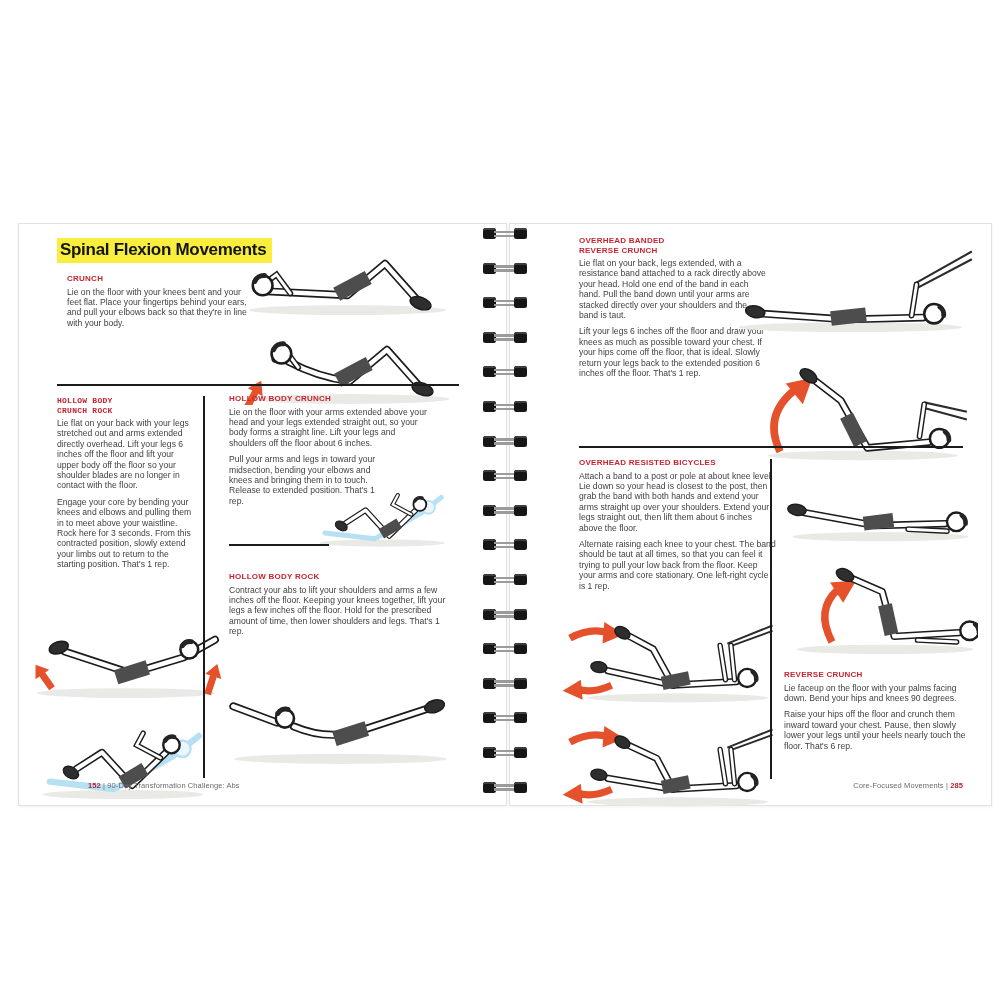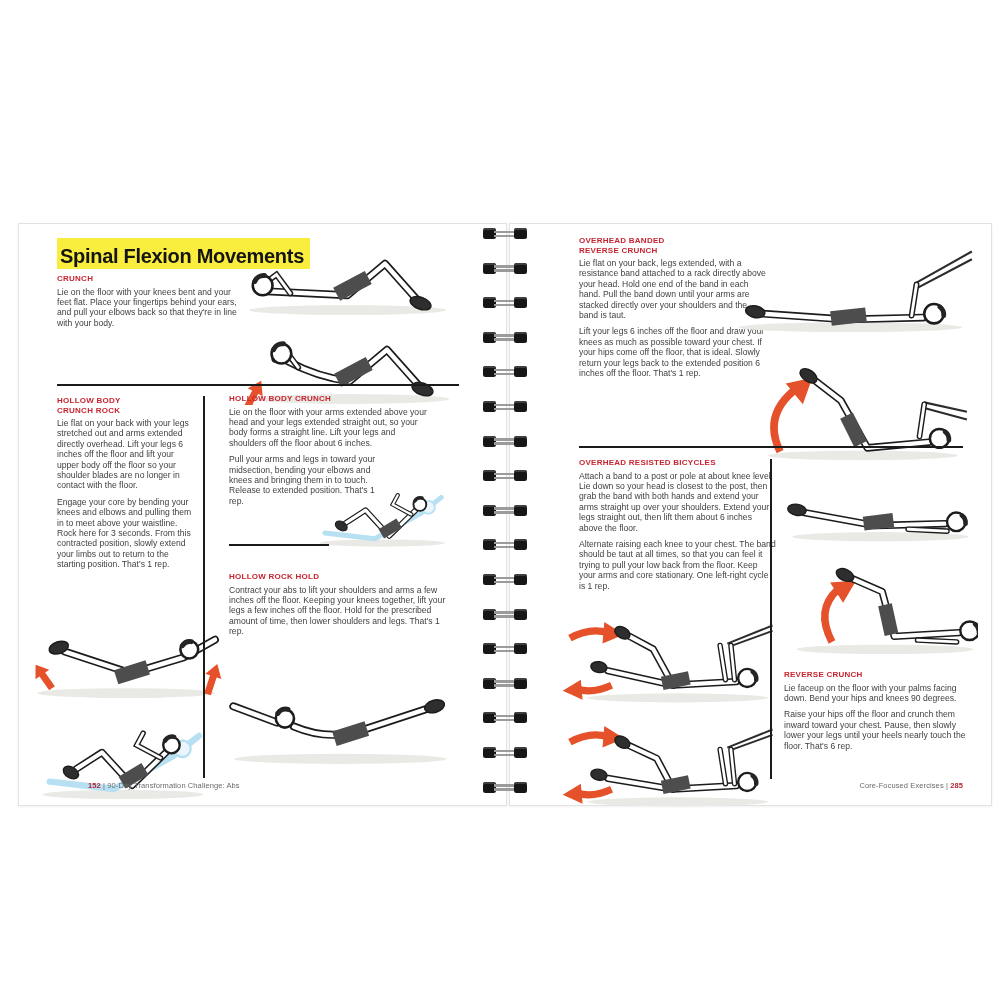--- a/index.html
+++ b/index.html
@@ -4,31 +4,31 @@
 <style>
   html,body{margin:0;padding:0;background:#fff;}
   .canvas{position:relative;width:1000px;height:1000px;background:#fff;overflow:hidden;
           font-family:"Liberation Sans",sans-serif;}
   .page{position:absolute;top:223px;height:581px;background:#fff;border:1px solid #e2e2df;
         box-shadow:0 1px 3px rgba(0,0,0,0.06);}
   .page-left{left:18px;width:487px;}
   .page-right{left:509px;width:481px;}
 
   .title{position:absolute;left:38px;top:14px;display:inline-block;
-         font-size:20px;font-weight:800;color:#141414;letter-spacing:-0.3px;
-         background:#f9ee3e;padding:7px 6px 2px 3px;line-height:22px;}
+         font-size:17px;font-weight:800;color:#141414;letter-spacing:-0.3px;
+         background:#f9ee3e;padding:1px 6px 2px 3px;line-height:22px;}
 
   .sec{position:absolute;color:#3f3f3f;}
   .sec h3{margin:0 0 3px 0;font-size:8px;line-height:9.5px;font-weight:800;
           color:#c82531;letter-spacing:0.25px;}
   .sec p{margin:0 0 6px 0;font-size:8.6px;line-height:10.4px;}
 
-  .sec-crunch{left:38px;top:50px;width:182px;}
+  .sec-crunch{left:48px;top:50px;width:182px;}
   .sec-hbcr{left:38px;top:172px;width:141px;}
-  .sec-hbcr h3{width:80px;}
+  .sec-hbcr h3{width:80px;font-family:Liberation Mono, monospace;}
   .sec-hbc{left:210px;top:170px;width:218px;}
   .sec-hbc p{width:205px;}
   .sec-hbh{left:210px;top:348px;width:224px;}
   .sec-obrc{left:69px;top:12px;width:188px;}
   .sec-obrc h3{width:100px;}
   .sec-orb{left:69px;top:234px;width:197px;}
   .sec-rc{left:274px;top:446px;width:187px;}
 
   .rule-h{position:absolute;height:2px;background:#1b1b1b;}
   .rule-v{position:absolute;width:2px;background:#1b1b1b;}
@@ -172,21 +172,21 @@
         <path class="shorts" d="M104,89 L129,74"></path>
         <circle class="head" cx="158" cy="48" r="9"></circle>
         <path class="hair" d="M151,43 A9 9 0 0 1 161,39"></path>
         <ellipse class="shoe" cx="48" cy="78" rx="9" ry="6" transform="rotate(30 48 78)"></ellipse>
       </svg>
     </div>
 
     <div class="rule-h" style="left:210px;top:320px;width:100px;"></div>
 
     <div class="sec sec-hbh">
-      <h3>HOLLOW ROCK HOLD</h3>
+      <h3>HOLLOW BODY ROCK</h3>
       <p>Contract your abs to lift your shoulders and arms a few inches off the floor. Keeping your knees together, lift your legs a few inches off the floor. Hold for the prescribed amount of time, then lower shoulders and legs. That's 1 rep.</p>
     </div>
 
     <div class="illus" style="left:202px;top:452px;">
       <svg width="238" height="91" viewBox="0 0 235 90">
         <ellipse class="shadow" cx="118" cy="82" rx="105" ry="5"></ellipse>
         <path class="ol" d="M12,30 L55,46"></path>
         <path class="il" d="M12,30 L55,46"></path>
         <path class="ol" d="M72,50 Q105,64 138,54 L205,32"></path>
         <path class="il" d="M72,50 Q105,64 138,54 L205,32"></path>
@@ -323,21 +323,21 @@
       </svg>
     </div>
 
     <div class="sec sec-rc">
       <h3>REVERSE CRUNCH</h3>
       <p>Lie faceup on the floor with your palms facing down. Bend your hips and knees 90 degrees.</p>
       <p>Raise your hips off the floor and crunch them inward toward your chest. Pause, then slowly lower your legs until your heels nearly touch the floor. That's 6 rep.</p>
     </div>
 
     <div class="footer footer-right">
-      <span>Core-Focused Exercises</span>
+      <span>Core-Focused Movements</span>
       <span>|</span>
       <span class="pnum">285</span>
     </div>
   </div>
 
   <div class="spiral">
       <div class="coil" style="top: 0px;">
         <span class="cb l"></span>
         <span class="cc t"></span>
         <span class="cc b"></span>

